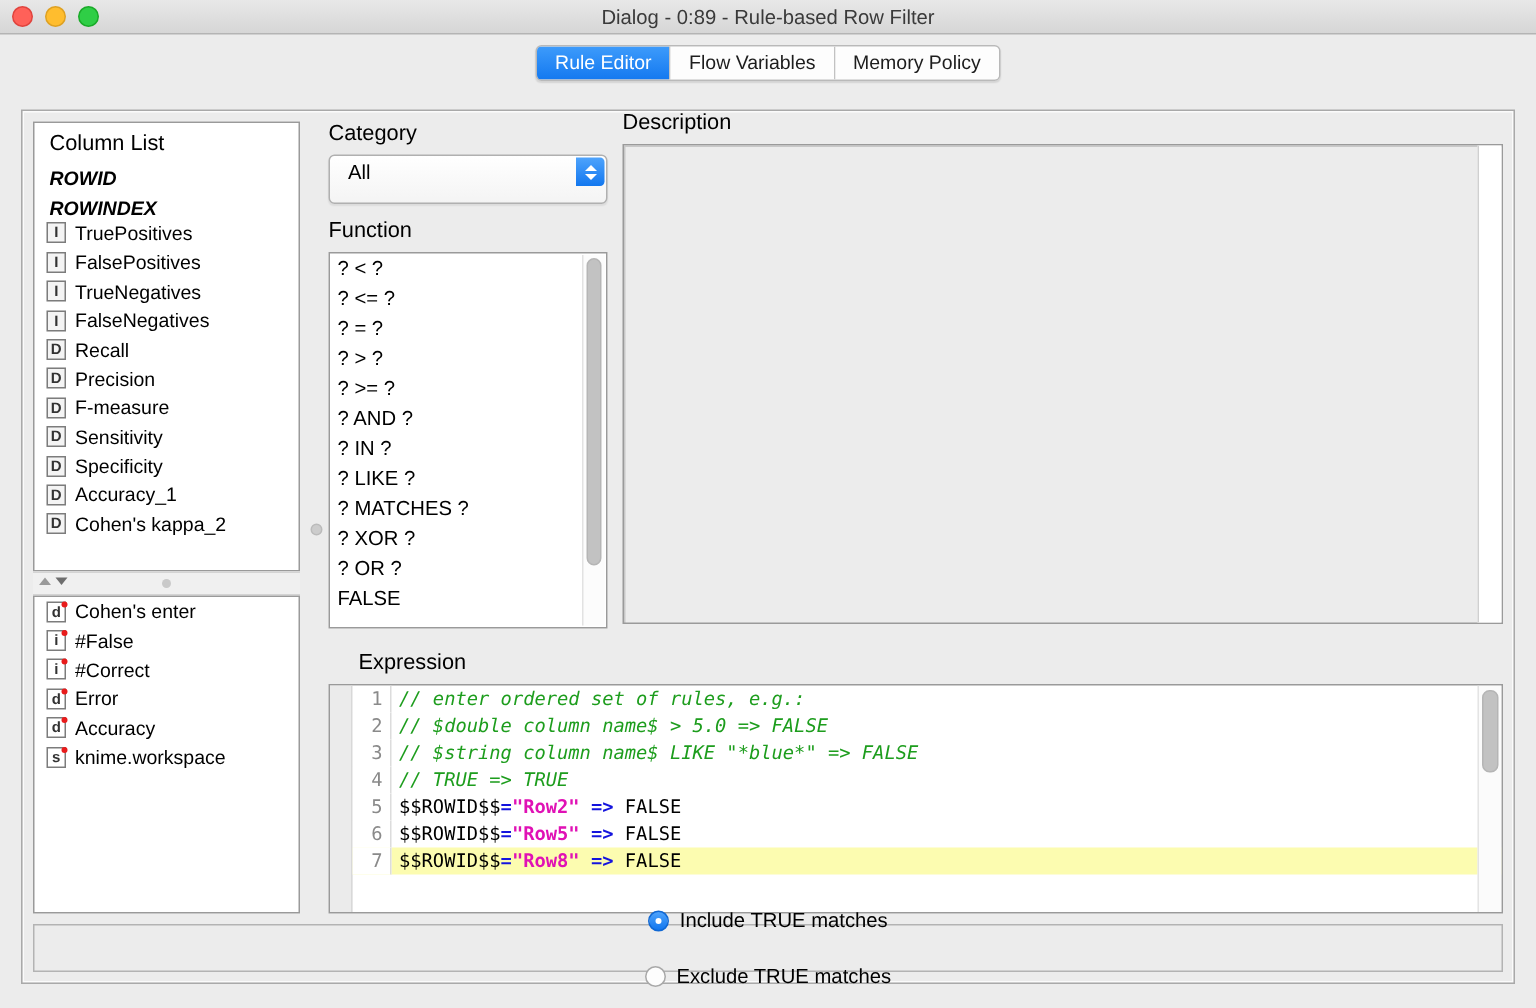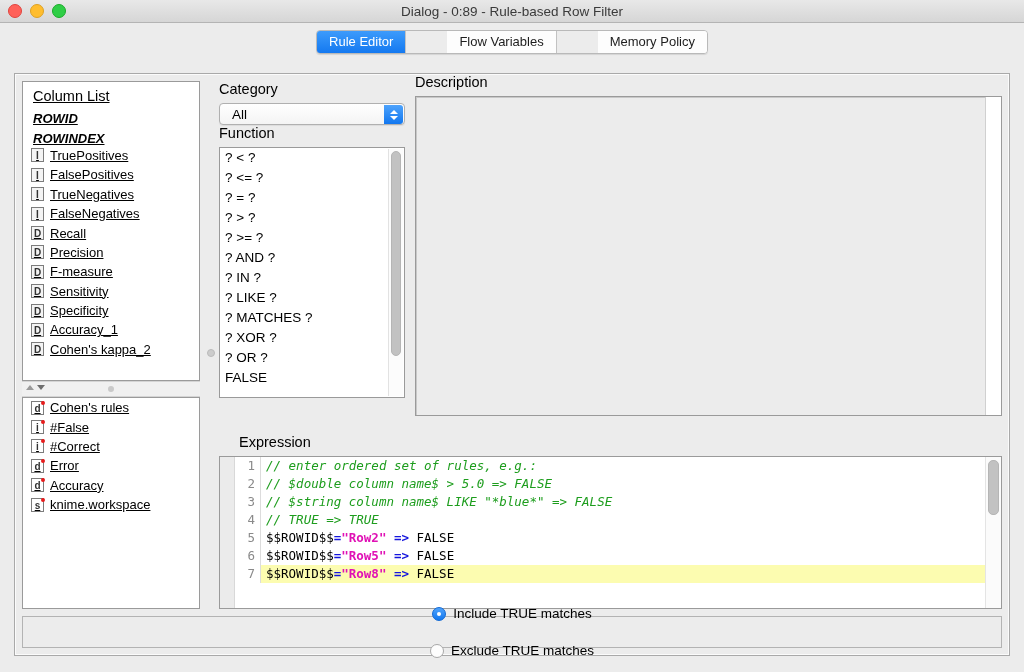--- a/index.html
+++ b/index.html
@@ -50,21 +50,20 @@
     align-items: center;
     justify-content: center;
   }
   .tabs {
     display: flex;
     border: 1px solid #b9b9b9;
     border-radius: 4px;
     overflow: hidden;
     box-shadow: 0 1px 1px rgba(0,0,0,0.10);
     height: 22px;
-    gap: 41px;
   }
   .tab {
     padding: 0 12px;
     height: 22px;
     line-height: 22px;
     font-size: 13px;
     background: #fdfdfd;
     color: #1d1d1d;
     border-right: 1px solid #c2c2c2;
     white-space: nowrap;
@@ -84,21 +83,21 @@
     background: #ececec;
     border: 1px solid #a9a9a9;
     box-sizing: border-box;
     box-shadow: inset 0 0 0 1px #fbfbfb;
   }
 
   
   .left-col {
     position: absolute;
     left: 7px; top: 7px;
-    width: 178px; height: 530px; text-decoration: underline;
+    width: 178px; height: 530px;
   }
   .list-box {
     background: #ffffff;
     border: 1px solid #9a9a9a;
     box-sizing: border-box;
     overflow: hidden;
     position: relative;
   }
   .list-box.cols  { height: 300px; }
   .list-box.flows { height: 212px; }
@@ -201,27 +200,27 @@
     left: 204px; top: 7px;
     width: 186px;
   }
   .section-label {
     font-size: 14.5px;
     color: #000;
     margin-bottom: 6px;
   }
   .combo {
     position: relative;
-    height: 22px;
+    height: 33px;
     background: linear-gradient(to bottom,#ffffff 0%,#f4f4f4 100%);
     border: 1px solid #b0b0b0;
     border-radius: 4px;
     box-sizing: border-box;
     box-shadow: 0 1px 1px rgba(0,0,0,0.07);
-    margin-bottom: 0;
+    margin-bottom: 10px;
   }
   .combo-val {
     font-size: 13.5px;
     line-height: 21px;
     padding-left: 12px;
     color: #000;
   }
   .combo-btn {
     position: absolute;
     right: 1px; top: 1px;
@@ -487,21 +486,21 @@
         <span class="tri-up"></span>
         <span class="tri-dn"></span>
       </span>
       <span class="split-dot"></span>
     </div>
 
     <div class="list-box flows">
 
       <div class="list-row">
         <span class="tbadge fv">d</span>
-        <span>Cohen's rules</span>
+        <span>Cohen's enter</span>
       </div>
       <div class="list-row">
         <span class="tbadge fv">i</span>
         <span>#False</span>
       </div>
       <div class="list-row">
         <span class="tbadge fv">i</span>
         <span>#Correct</span>
       </div>
       <div class="list-row">

